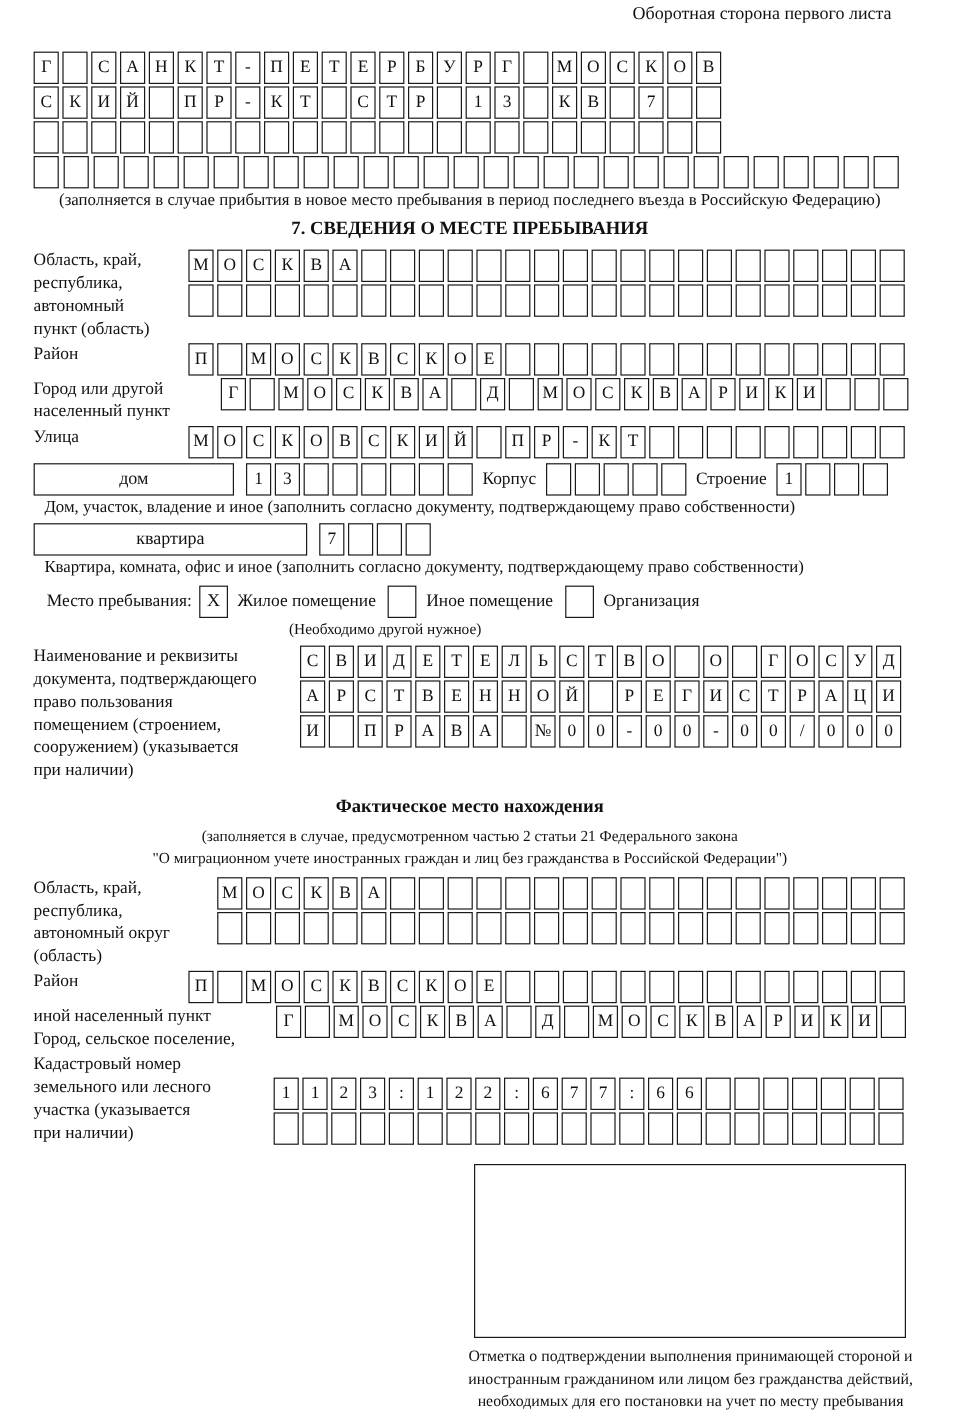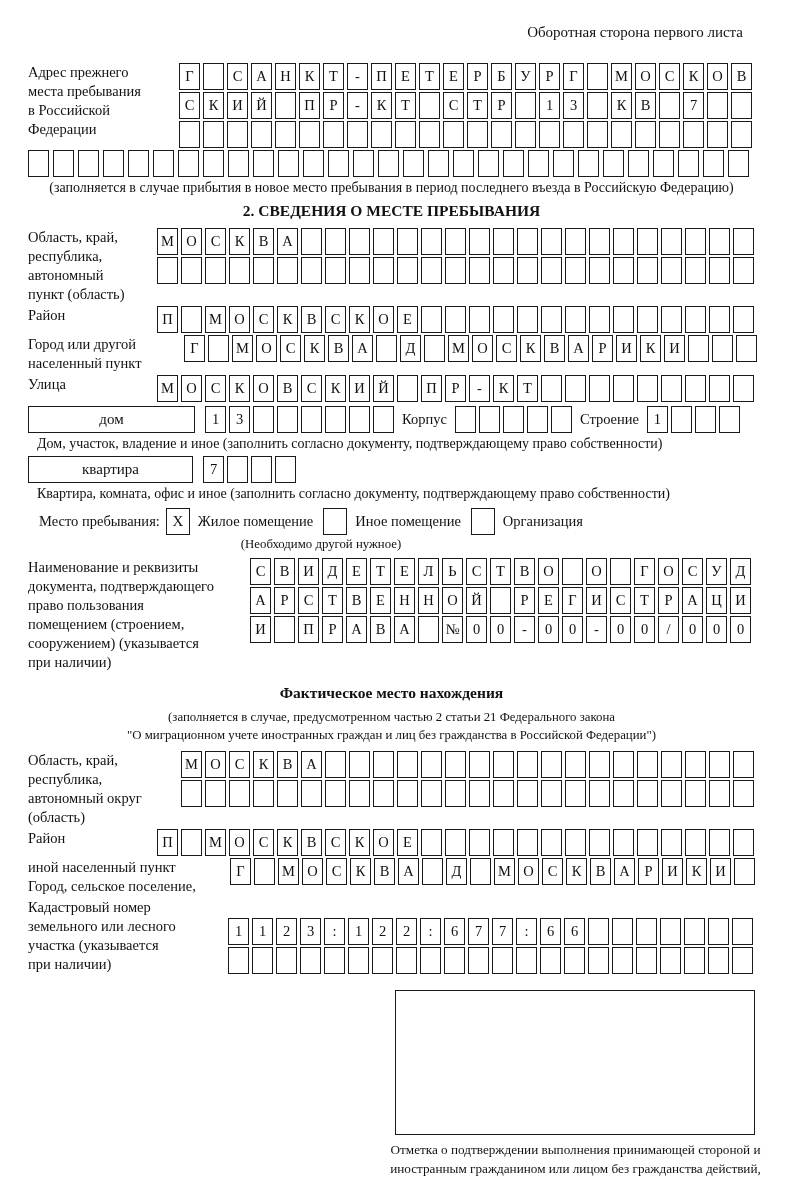--- a/index.html
+++ b/index.html
@@ -1,38 +1,38 @@
 <!DOCTYPE html>
 <html><head>
 <meta charset="utf-8">
 <style>
   html,body{margin:0;padding:0;background:#fff;}
   body{width:800px;height:1180px;overflow:hidden;color:#111;
        font-family:"Liberation Serif", serif;}
-  .page{padding:24px 45px 0 28px;box-sizing:border-box;width:800px;height:1180px;}
+  .page{padding:4px 45px 0 28px;box-sizing:border-box;width:800px;height:1180px;}
   .corner{font-size:15px;text-align:right;padding-right:12px;}
   .field{display:flex;align-items:flex-start;margin-top:2px;}
   .flabel{flex:none;font-size:14.5px;line-height:1.31;}
   .flabel div{white-space:nowrap;}
   .w129{width:129px;} .w151{width:151px;} .w153{width:153px;} .w156{width:156px;font-family:Liberation Serif, serif;}
   .w200{width:200px;} .w202{width:202px;} .w222{width:222px;}
   .rows{display:flex;flex-direction:column;gap:2px;}
   .cellrow{display:flex;gap:3px;}
   .cell{flex:none;width:21px;height:27px;border:1.5px solid #1a1a1a;box-sizing:border-box;
         display:flex;align-items:center;justify-content:center;
         font-size:14.5px;line-height:1;}
   .fullrow{margin-top:2px;gap:4px;}
   .note{font-size:14px;margin-top:3px;}
   .center{text-align:center;}
   .h2{font-size:15.5px;font-weight:bold;text-align:center;margin:6px 0 8px 0;}
   .addr{margin-top:22px;}
   .houser{display:flex;align-items:flex-start;margin-top:4px;}
   .labelbox{flex:none;width:167px;height:27px;border:1.5px solid #1a1a1a;box-sizing:border-box;
             display:flex;align-items:center;justify-content:center;font-size:15px;margin-right:10px;}
-  .labelbox.apt{width:165px;}
+  .labelbox.apt{width:228px;}
   .inl{font-size:14.5px;line-height:27px;margin:0 8px;white-space:nowrap;text-align:center;}
   .stayrow{display:flex;align-items:center;margin-top:6px;font-size:14.5px;}
   .cbox{flex:none;width:24px;height:27px;border:1.5px solid #1a1a1a;box-sizing:border-box;
         display:flex;align-items:center;justify-content:center;font-size:15px;}
   .slabel{margin-right:6px;margin-left:11px;}
   .sopt{margin:0 10px 0 8px;}
   .choose-note{width:340px;margin-left:123px;text-align:center;font-size:12.8px;margin-top:2px;}
   .docblock{margin-top:6px;}
   .fact-title{font-size:15.5px;font-weight:bold;text-align:center;margin:12px 0 6px 0;}
   .fnotes{font-size:12.8px;text-align:center;line-height:1.45;}
@@ -42,26 +42,20 @@
   .stampcap{width:385px;margin:5px 0 0 355px;text-align:center;font-size:13.2px;line-height:1.45;}
 </style>
 </head>
 <body>
 
 <div class="page">
 
   <div class="corner">Оборотная сторона первого листа</div>
 
   <div class="field addr">
-    <div class="flabel w151">
-      <div>Адрес прежнего</div>
-      <div>места пребывания</div>
-      <div>в Российской</div>
-      <div>Федерации</div>
-    </div>
     <div class="rows">
       <div class="cellrow">
           <div class="cell">Г</div>
           <div class="cell"></div>
           <div class="cell">С</div>
           <div class="cell">А</div>
           <div class="cell">Н</div>
           <div class="cell">К</div>
           <div class="cell">Т</div>
           <div class="cell">-</div>
@@ -162,21 +156,21 @@
       <div class="cell"></div>
       <div class="cell"></div>
       <div class="cell"></div>
       <div class="cell"></div>
       <div class="cell"></div>
       <div class="cell"></div>
       <div class="cell"></div>
     </div>
   <div class="note center">(заполняется в случае прибытия в новое место пребывания в период последнего въезда в Российскую Федерацию)</div>
 
-  <div class="h2">2. СВЕДЕНИЯ О МЕСТЕ ПРЕБЫВАНИЯ</div>
+  <div class="h2">7. СВЕДЕНИЯ О МЕСТЕ ПРЕБЫВАНИЯ</div>
 
   <div class="field">
     <div class="flabel w129">
       <div>Область, край,</div>
       <div>республика,</div>
       <div>автономный</div>
       <div>пункт (область)</div>
     </div>
     <div class="rows">
       <div class="cellrow">

